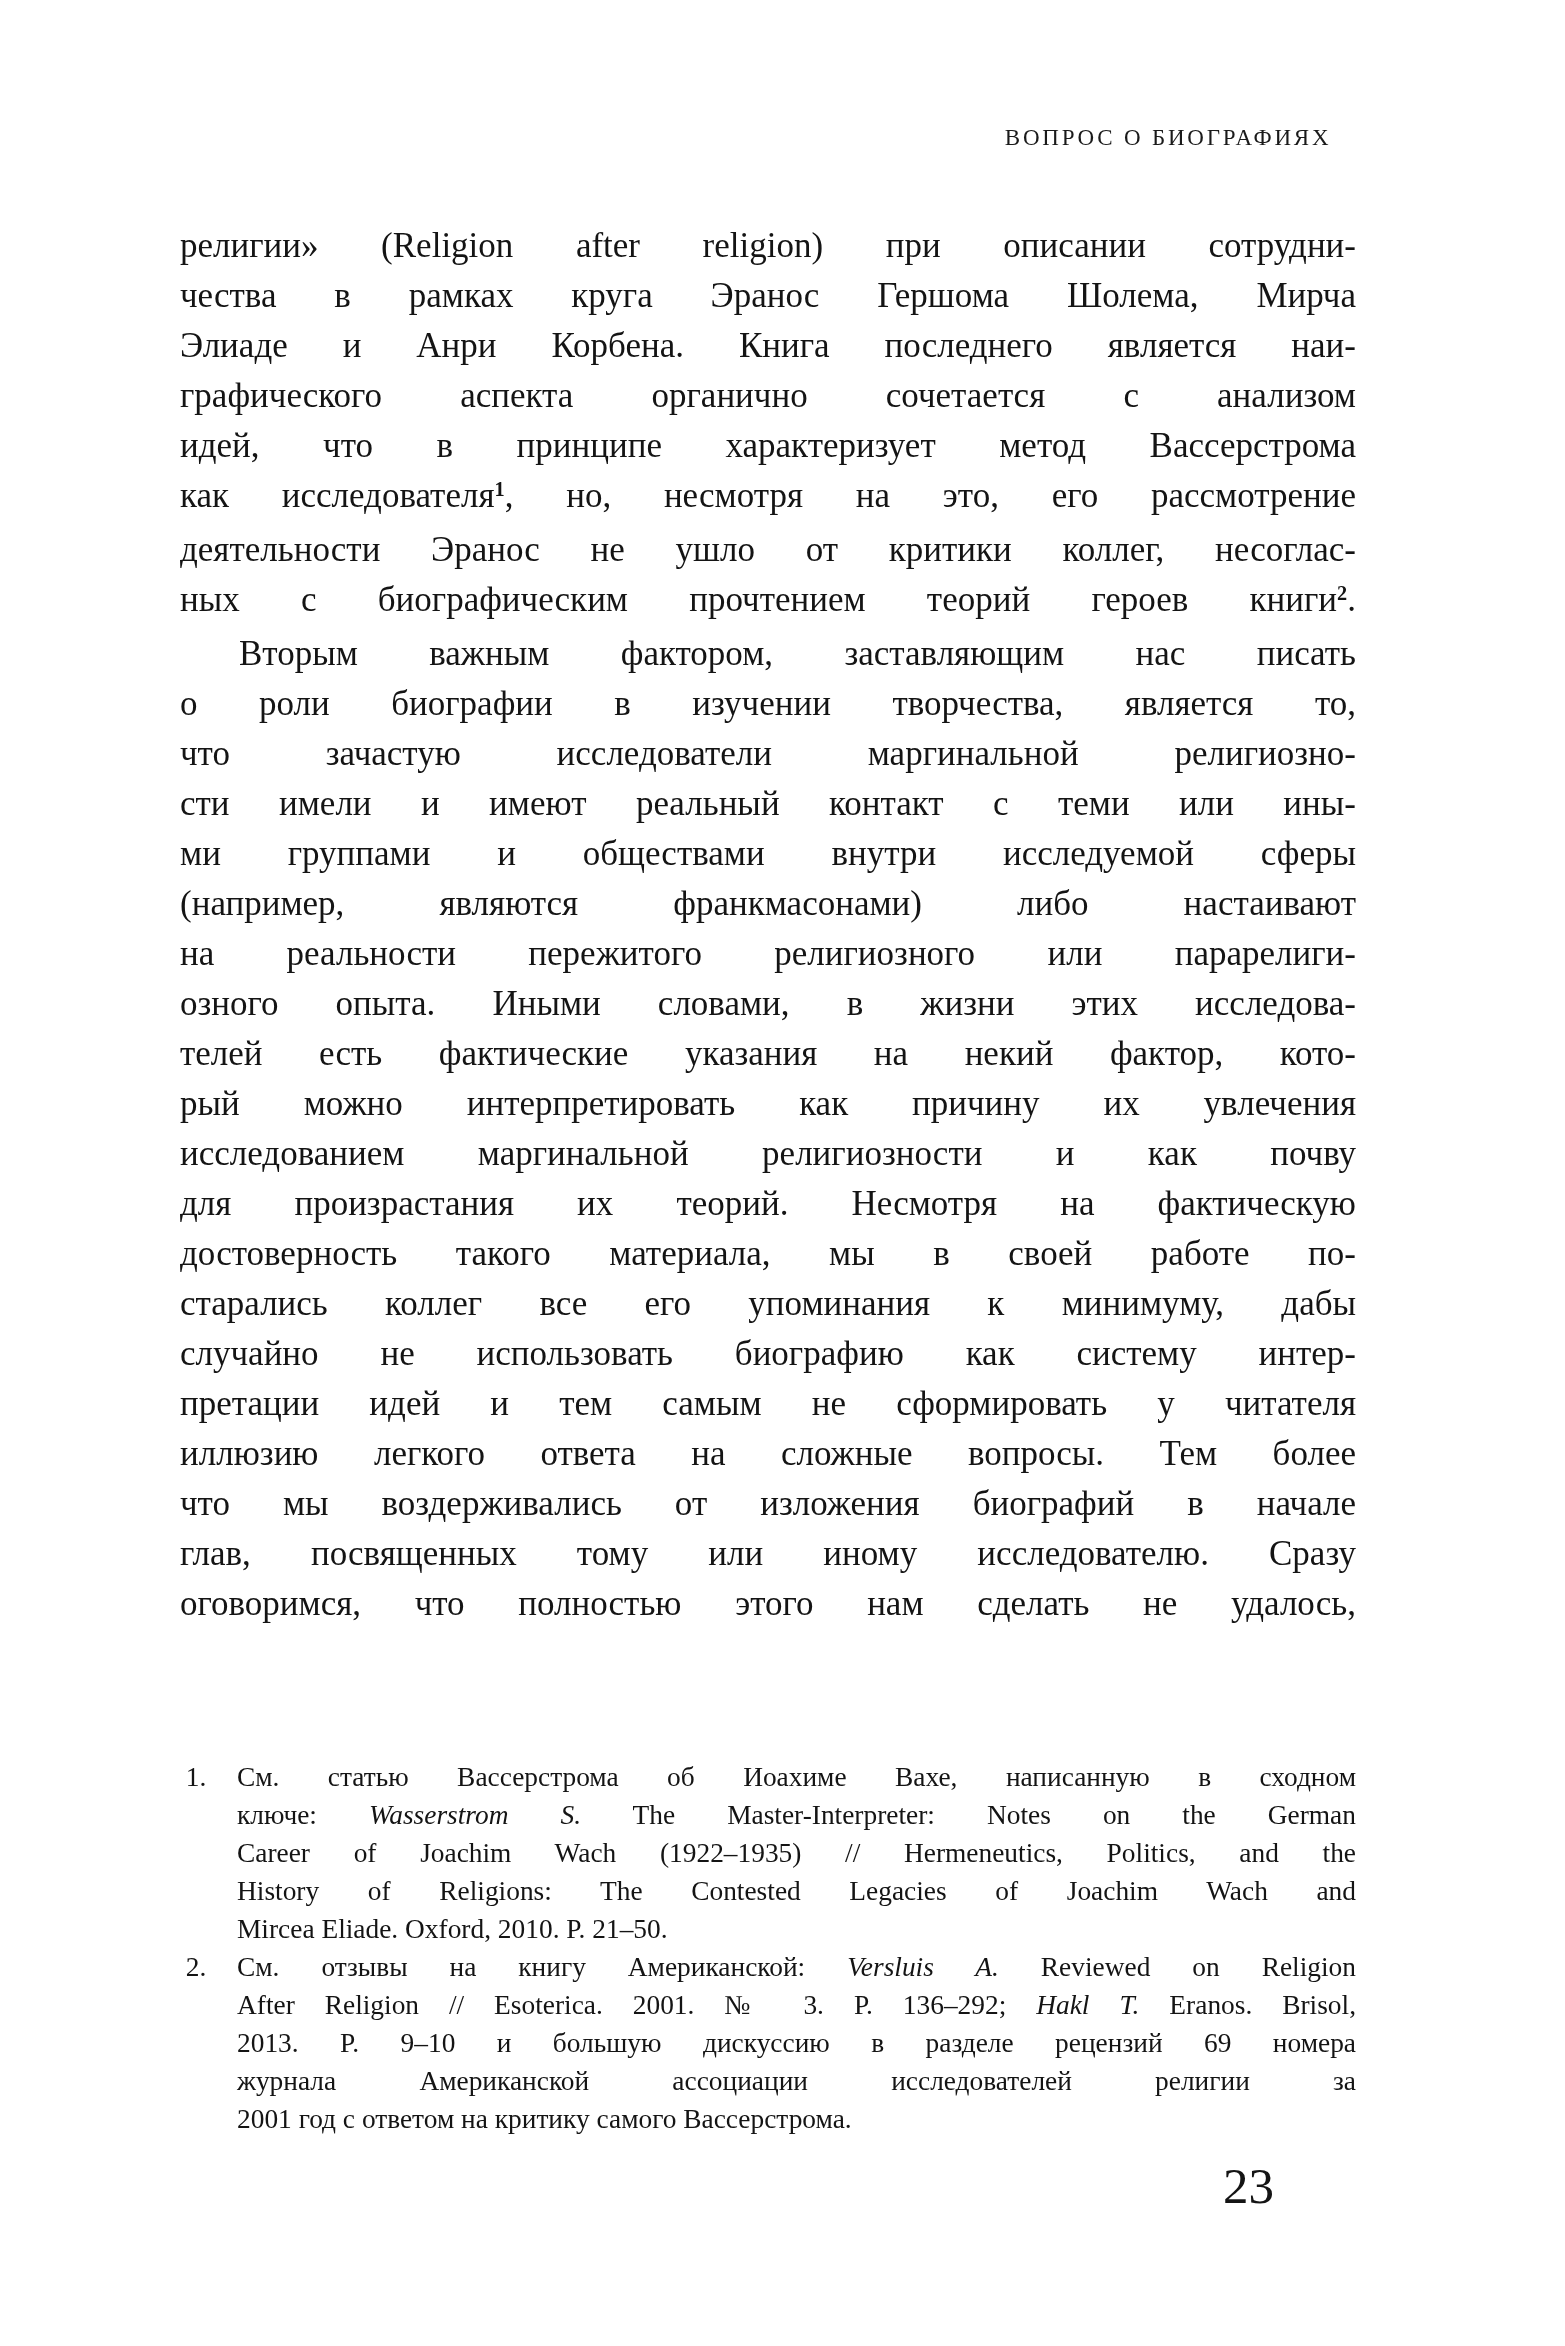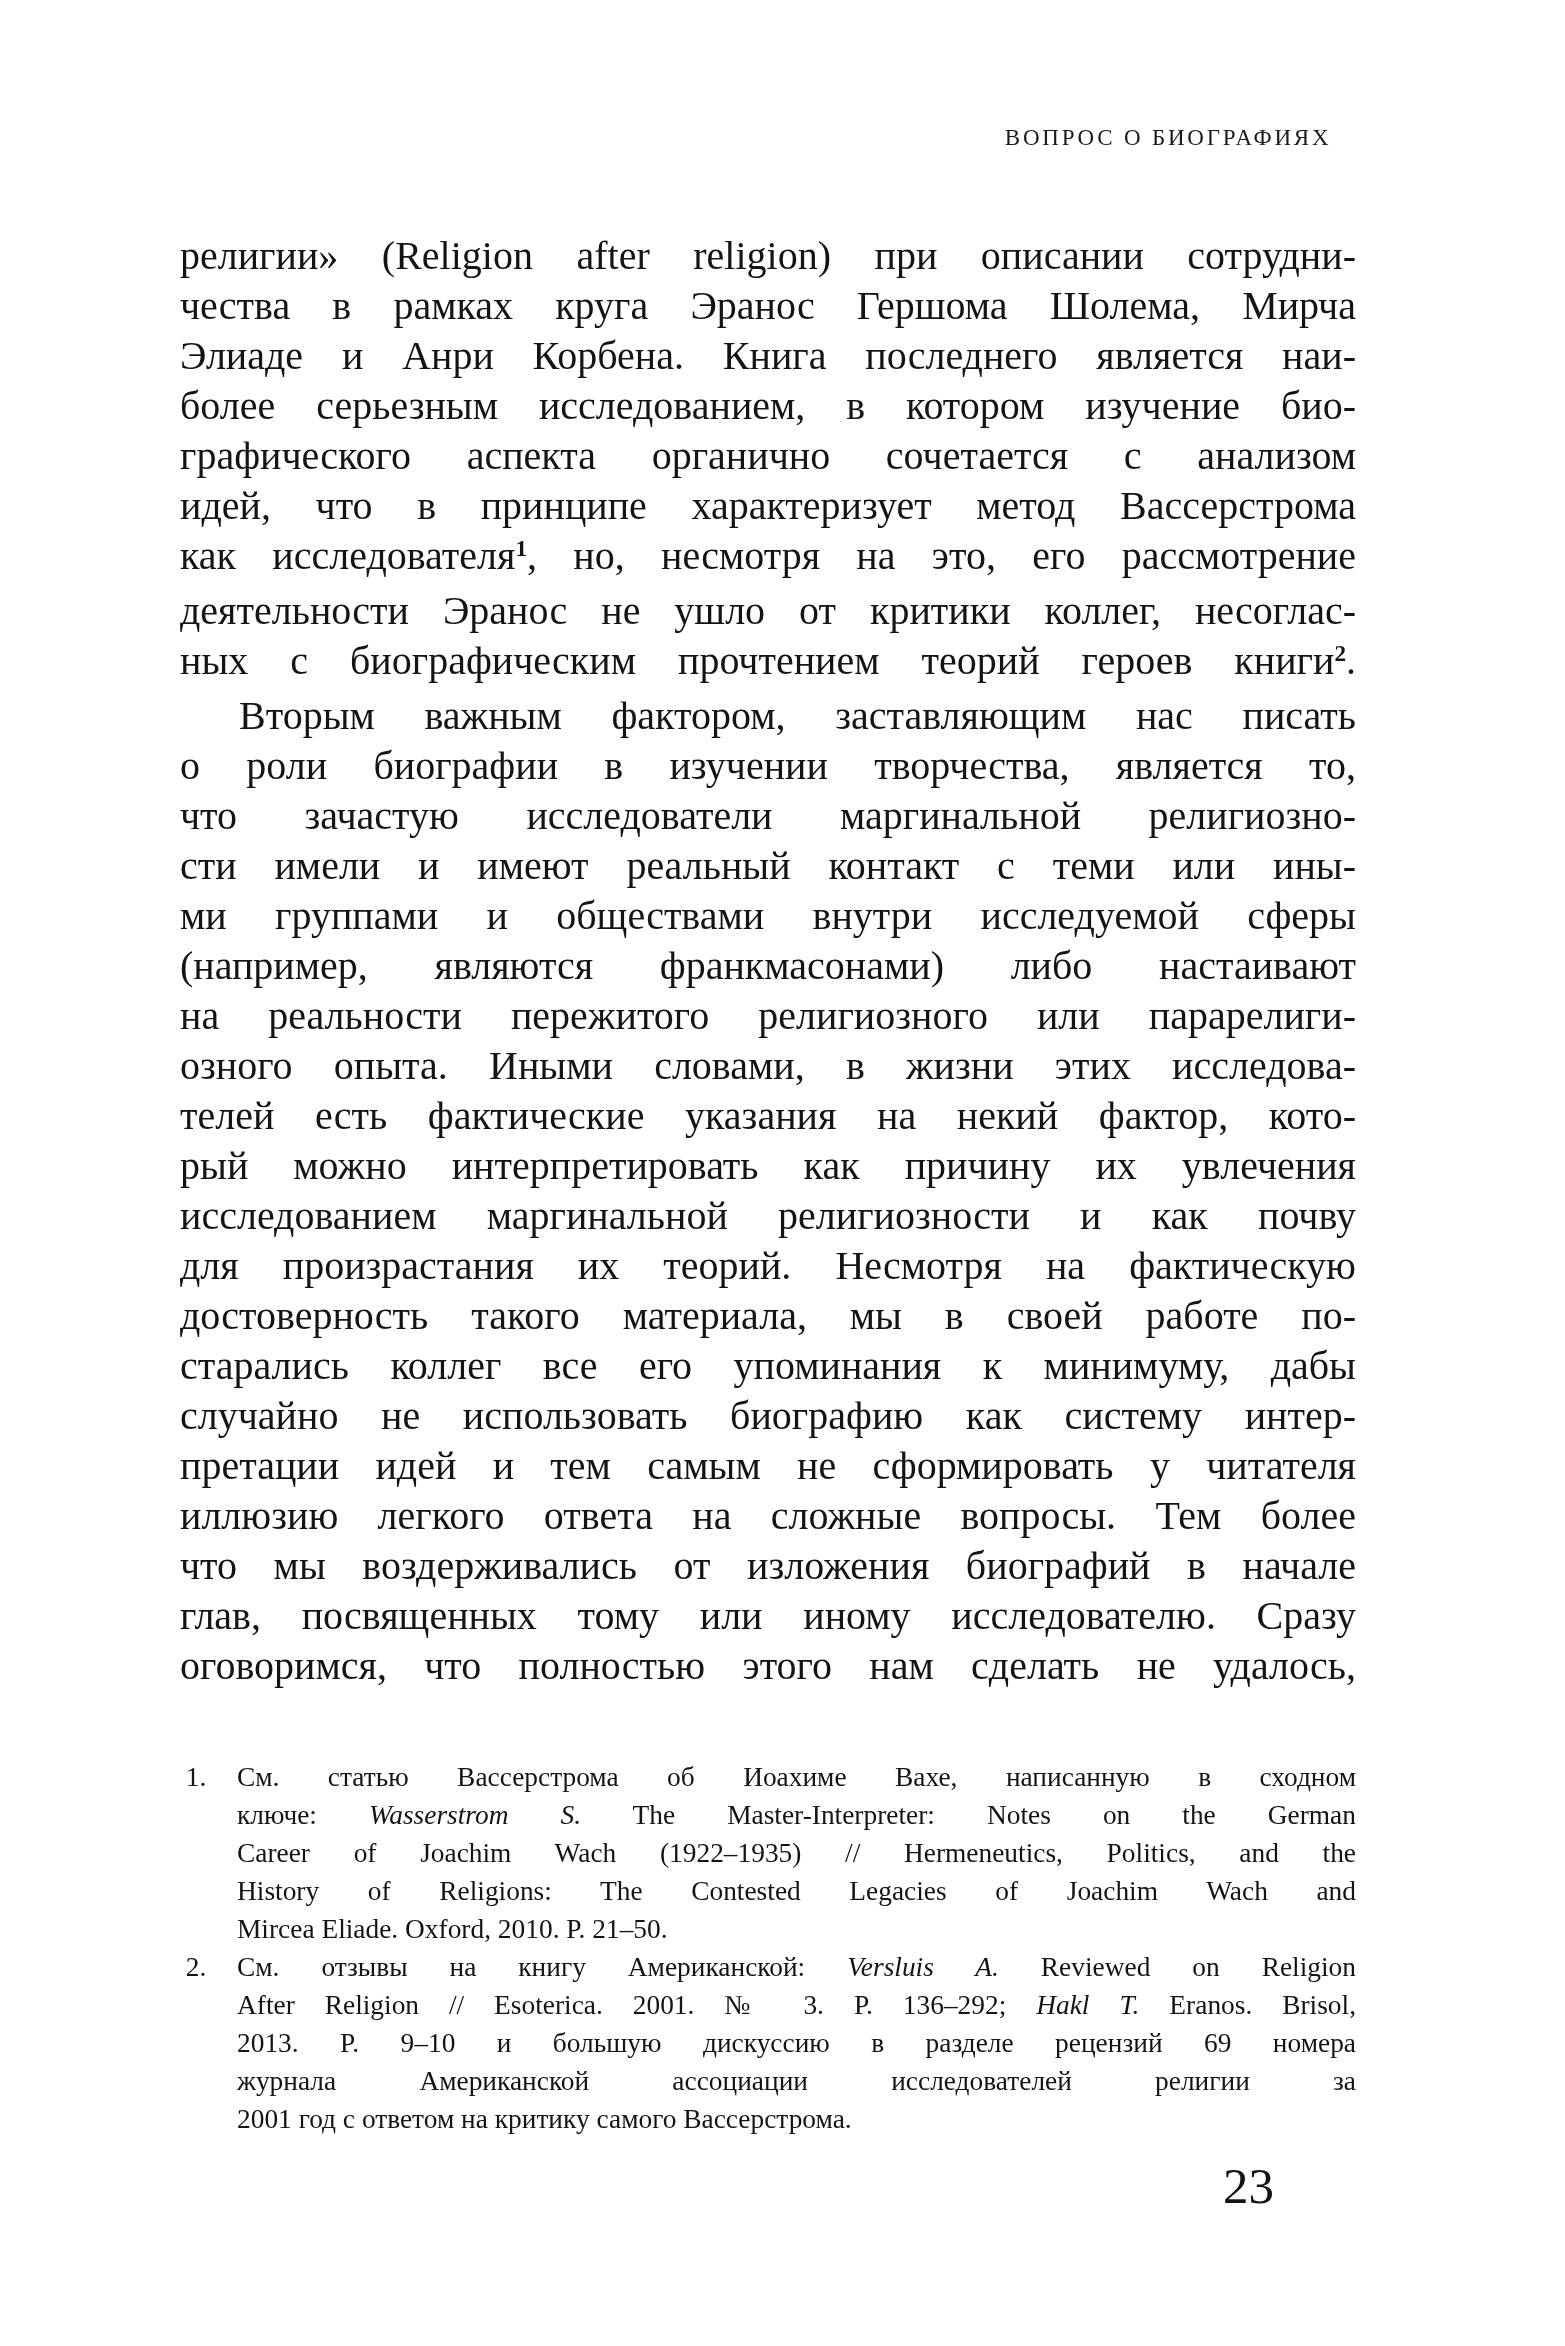--- a/index.html
+++ b/index.html
@@ -21,23 +21,23 @@
     padding-right: 24.6px;
     text-align: right;
     font-size: 23px;
     letter-spacing: 2.8px;
     line-height: 30px;
     color: #1a1a1a;
   }
   .body-text {
     position: absolute;
     left: 180px;
-    top: 231px;
+    top: 221px;
     width: 1176px;
-    font-size: 40px;
+    font-size: 35px;
     line-height: 50px;
   }
   .bline {
     text-align: justify;
     text-align-last: justify;
   }
   .bline.indent { text-indent: 59px; }
   .sup {
     font-size: 0.58em;
     font-weight: bold;
@@ -74,21 +74,20 @@
 </head>
 <body>
 
 <div class="page">
   <div class="running-head">ВОПРОС О БИОГРАФИЯХ</div>
 
   <div class="body-text">
       <div class="bline"><span>религии» (Religion after religion) при описании сотрудни-</span></div>
       <div class="bline"><span>чества в рамках круга Эранос Гершома Шолема, Мирча</span></div>
       <div class="bline"><span>Элиаде и Анри Корбена. Книга последнего является наи-</span></div>
-      <div class="bline"><span>более серьезным исследованием, в котором изучение био-</span></div>
       <div class="bline"><span>графического аспекта органично сочетается с анализом</span></div>
       <div class="bline"><span>идей, что в принципе характеризует метод Вассерстрома</span></div>
       <div class="bline"><span>как исследователя</span><span class="sup">1</span><span>, но, несмотря на это, его рассмотрение</span></div>
       <div class="bline"><span>деятельности Эранос не ушло от критики коллег, несоглас-</span></div>
       <div class="bline"><span>ных с биографическим прочтением теорий героев книги</span><span class="sup">2</span><span>.</span></div>
       <div class="bline indent"><span>Вторым важным фактором, заставляющим нас писать</span></div>
       <div class="bline"><span>о роли биографии в изучении творчества, является то,</span></div>
       <div class="bline"><span>что зачастую исследователи маргинальной религиозно-</span></div>
       <div class="bline"><span>сти имели и имеют реальный контакт с теми или ины-</span></div>
       <div class="bline"><span>ми группами и обществами внутри исследуемой сферы</span></div>

